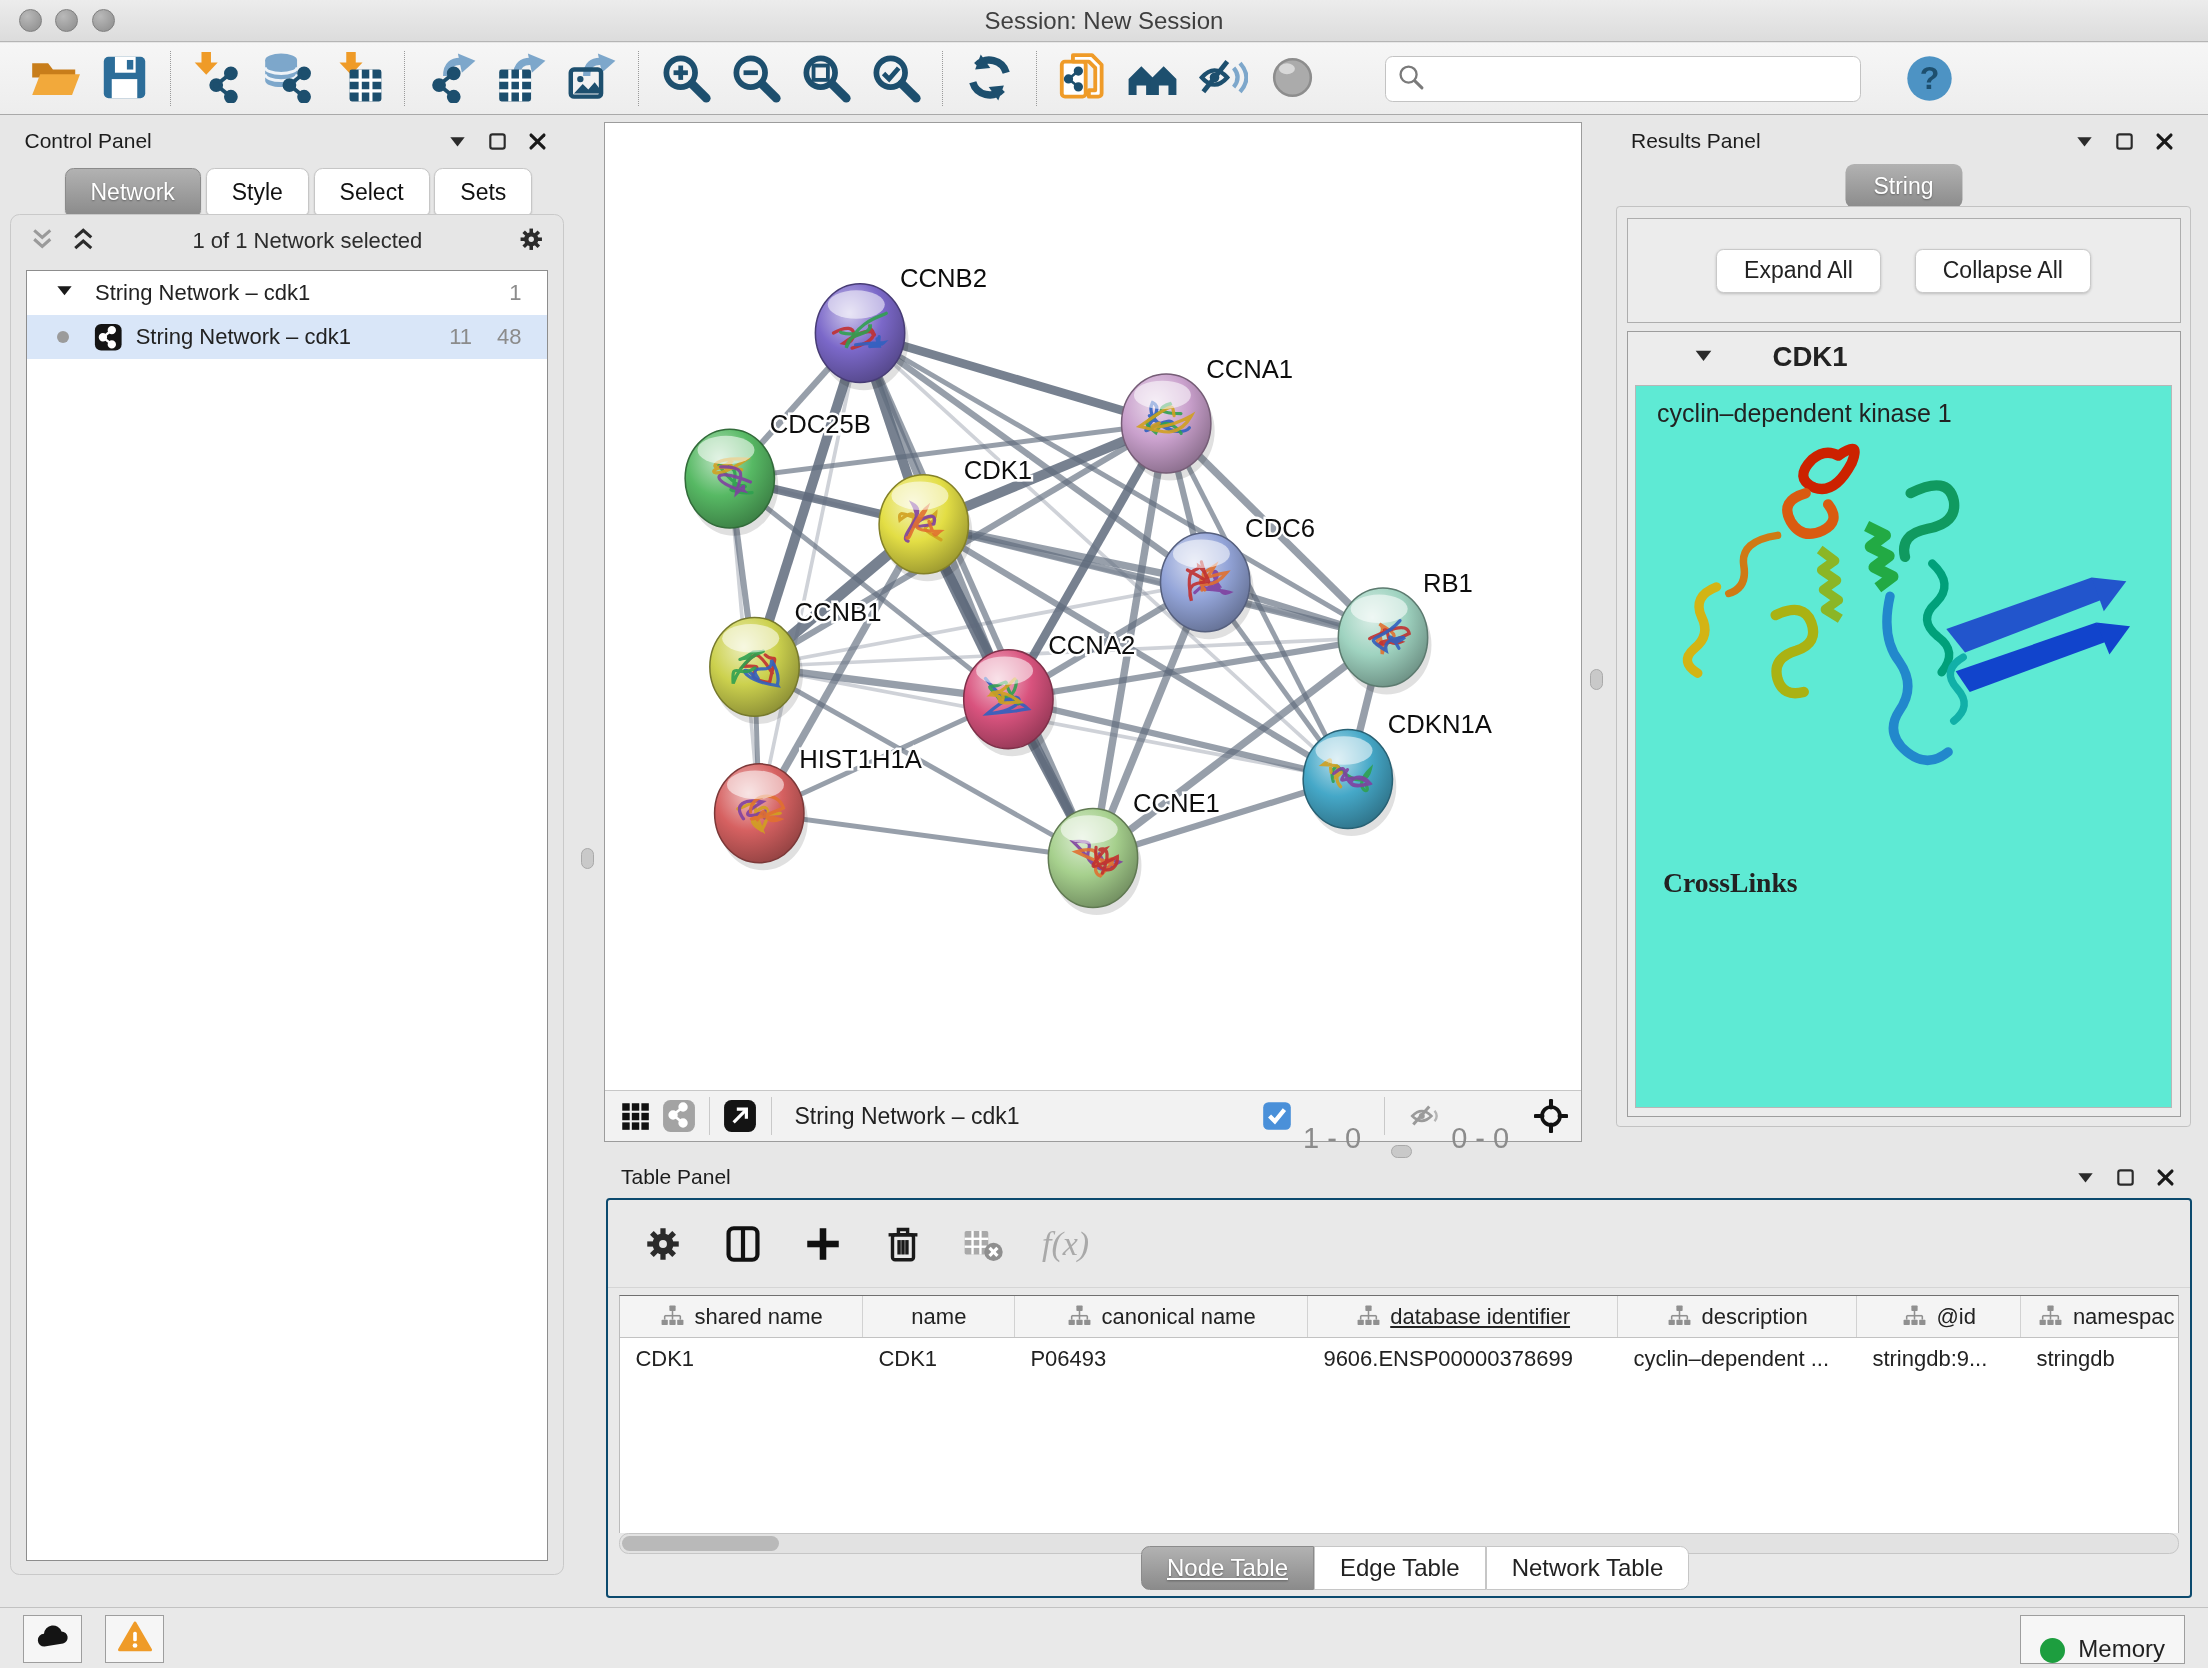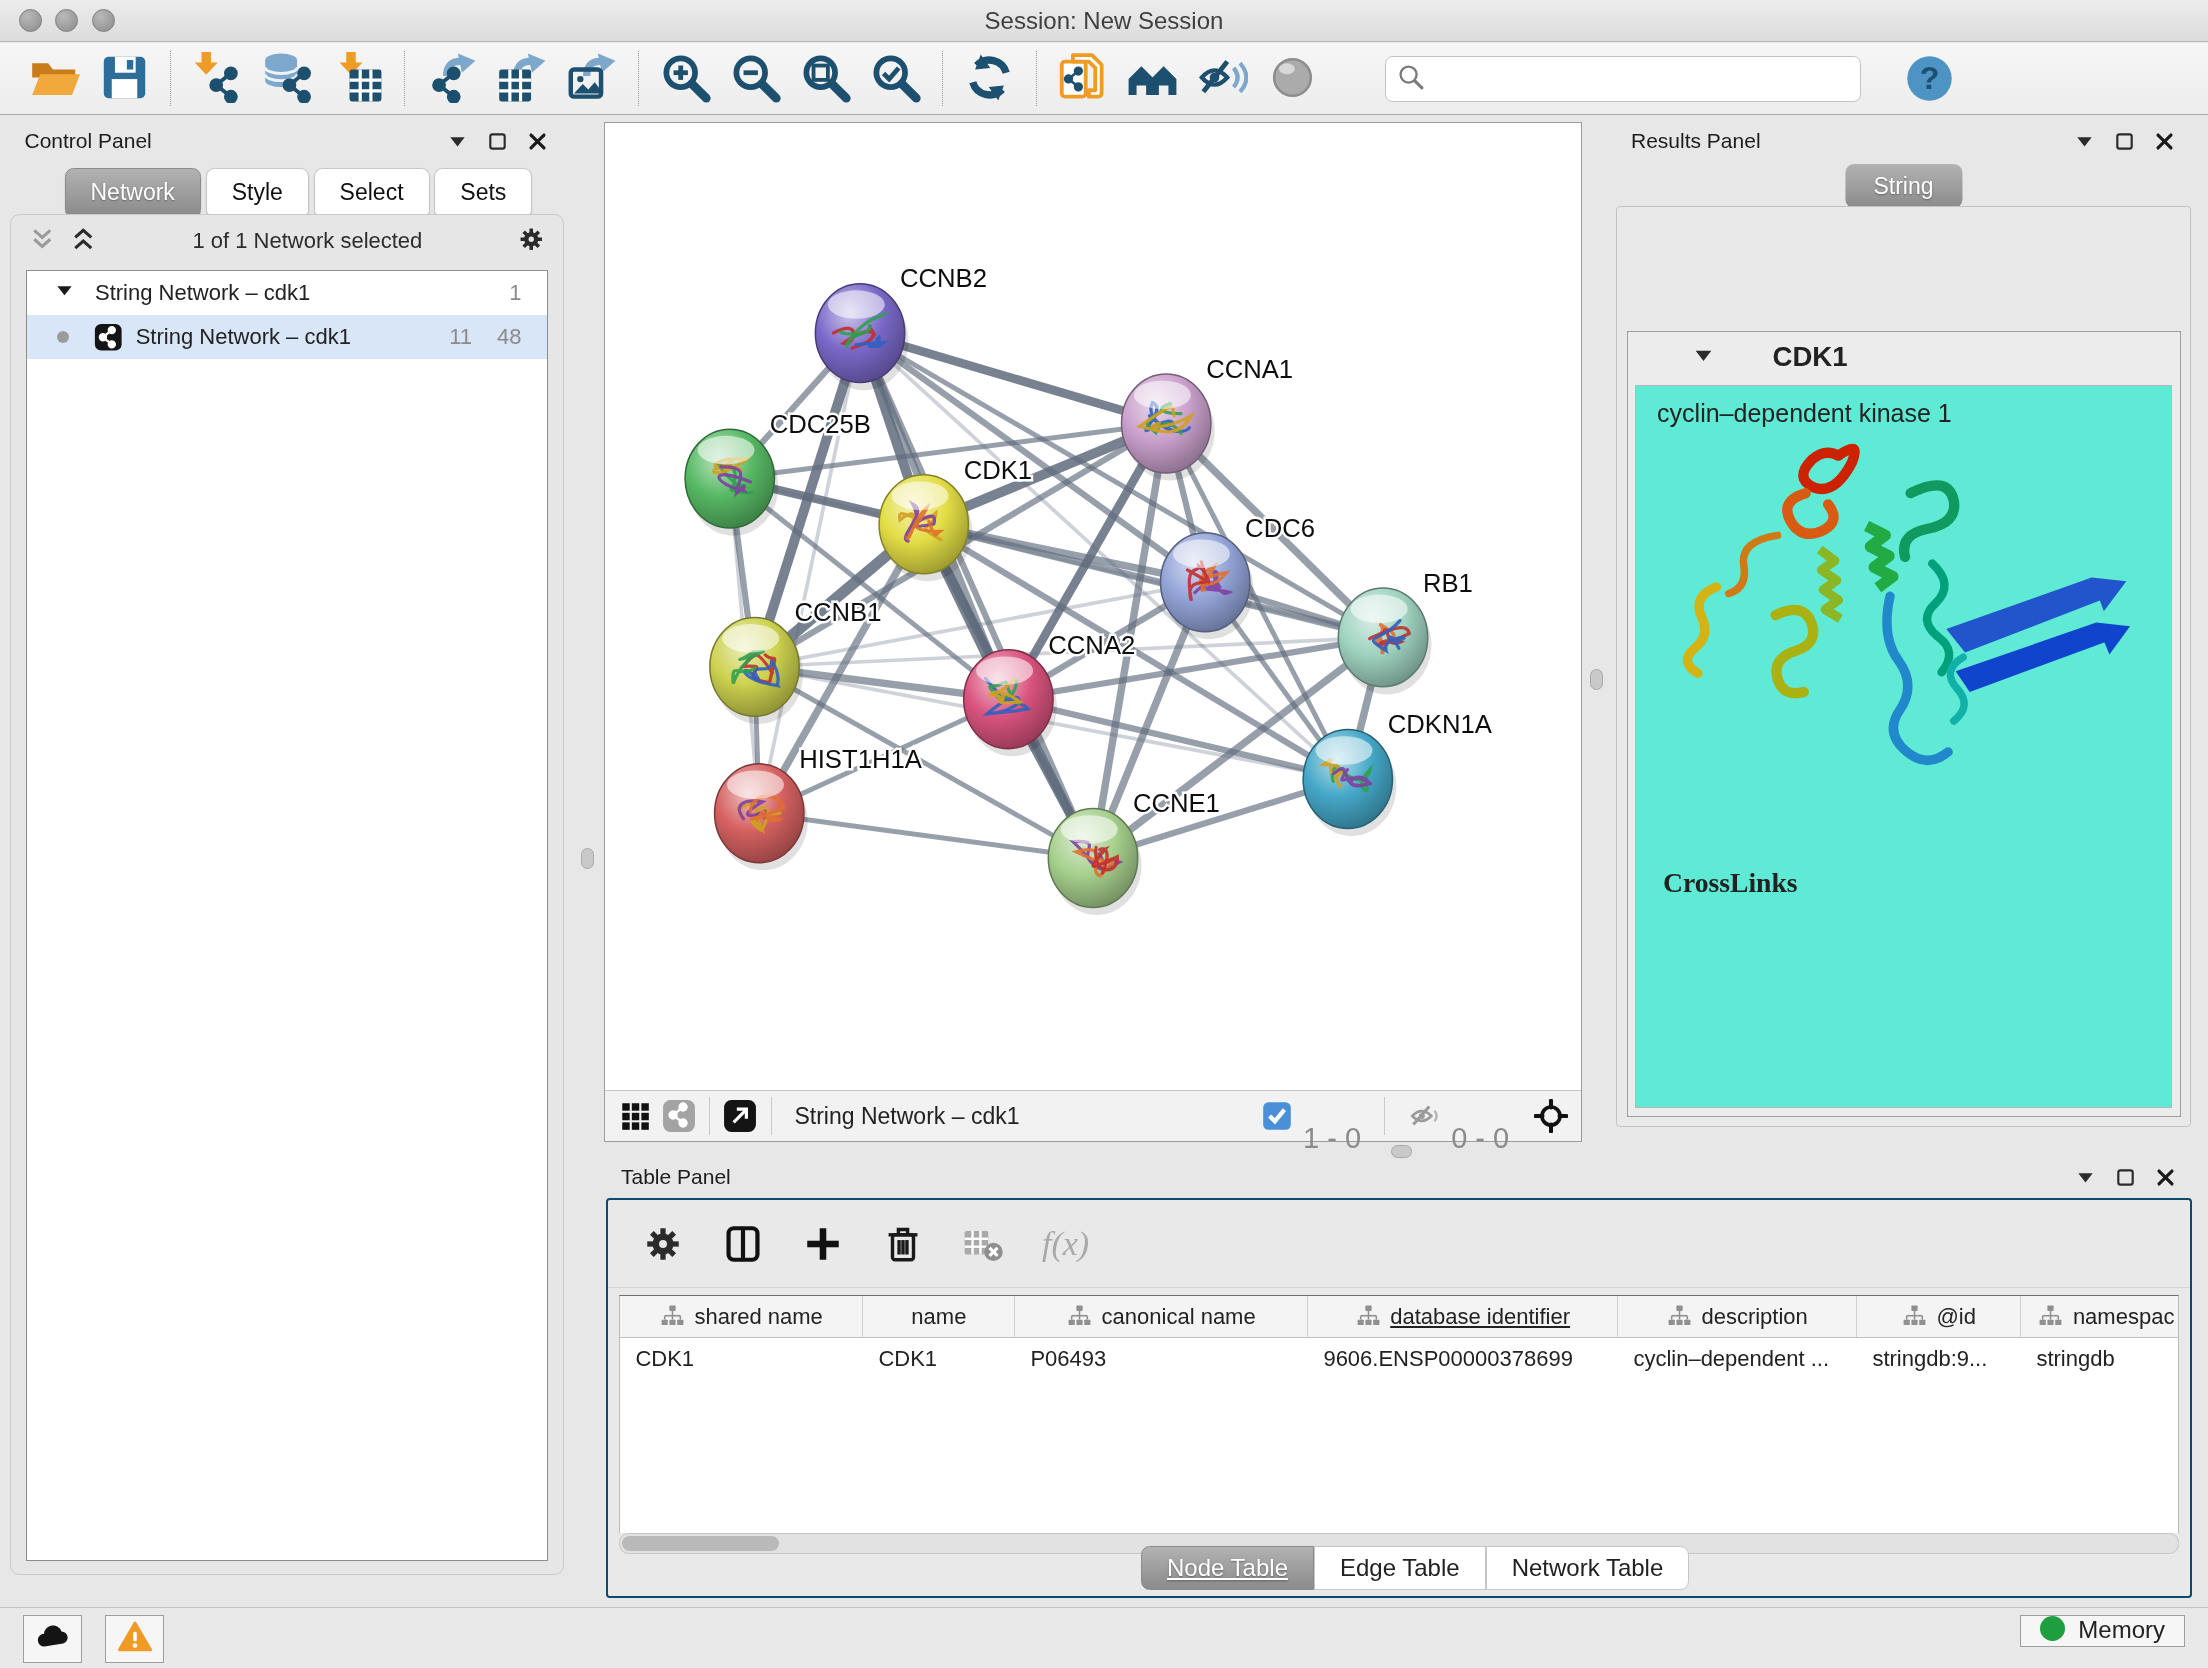--- a/index.html
+++ b/index.html
@@ -101,21 +101,21 @@
   .tp-tabs { position:absolute; left:533px; bottom:5.7px; display:flex; }
   .tp-tab { height:44px; padding:0 25px; display:flex; align-items:center; font-size:24px; background:#fff; border:1px solid #c6c6c6; cursor:pointer; }
   .tp-tab:first-child { border-radius:8.6px 0 0 8.6px;text-decoration:underline; }
   .tp-tab:last-child { border-radius:0 8.6px 8.6px 0; }
   .tp-tab.sel { background:linear-gradient(#b2b2b2,#8b8b8b); color:#fff; border-color:#8b8b8b; text-shadow:0 1px 1.9px rgba(0,0,0,.35); }
 
   
   .statusbar { position:absolute; left:0; bottom:0; width:2208px; height:61px; background:#e9e9e9; border-top:1px solid #c2c2c2; }
   .sb-box { position:absolute; top:6.7px; width:59px; height:48px; background:#f6f6f6; border:1.9px solid #9e9e9e; display:flex; align-items:center; justify-content:center; cursor:pointer; }
   .sb-box svg { width:34px; height:34px; }
-  .mem-btn { position:absolute; right:23px; top:6.7px; height:32px; padding:0 19px; background:#f6f6f6; border:1.9px solid #9e9e9e; display:flex; align-items:flex-start; gap:13.3px; font-size:24px; cursor:pointer; }
+  .mem-btn { position:absolute; right:23px; top:6.7px; height:49px; padding:0 19px; background:#f6f6f6; border:1.9px solid #9e9e9e; display:flex; align-items:flex-end; gap:13.3px; font-size:24px; cursor:pointer; }
   .mem-dot { width:25px; height:25px; border-radius:50%; background:#1d9e3f; }
 
   .split-dot { position:absolute; width:13.3px; height:21px; background:#c9c9c9; border:1px solid #a9a9a9; border-radius:6.7px; cursor:pointer; }
   .split-dot.h { width:21px; height:13.3px; }
 </style>
 </head>
 <body>
 
 <div class="titlebar">
   <div class="traffic"></div>
@@ -721,20 +721,24 @@
             <g stroke="#1a1a1a" stroke-width="4.4" stroke-linecap="round">
               <line x1="7" y1="7" x2="25" y2="25"></line>
               <line x1="25" y1="7" x2="7" y2="25"></line>
             </g>
           </svg>
         </span>
     </span>
   </div>
   <div class="string-tab">String</div>
   <div class="rp-body">
+    <div class="rp-buttons">
+      <div class="btn">Expand All</div>
+      <div class="btn">Collapse All</div>
+    </div>
     <div class="rp-section">
       <div class="gene-head">
         <span class="pi-menu2" id="gene-tri"><svg viewBox="0 0 32 32" xmlns="http://www.w3.org/2000/svg" width="25" height="25">
               <path d="M6 10 l10 13 10-13z" fill="#2b2b2b"></path>
             </svg></span>
         <span class="gene-name">CDK1</span>
       </div>
       <div class="gene-body">
         <div class="gene-desc">cyclin–dependent kinase 1</div>
         <div class="protein-wrap" id="protein-img">

